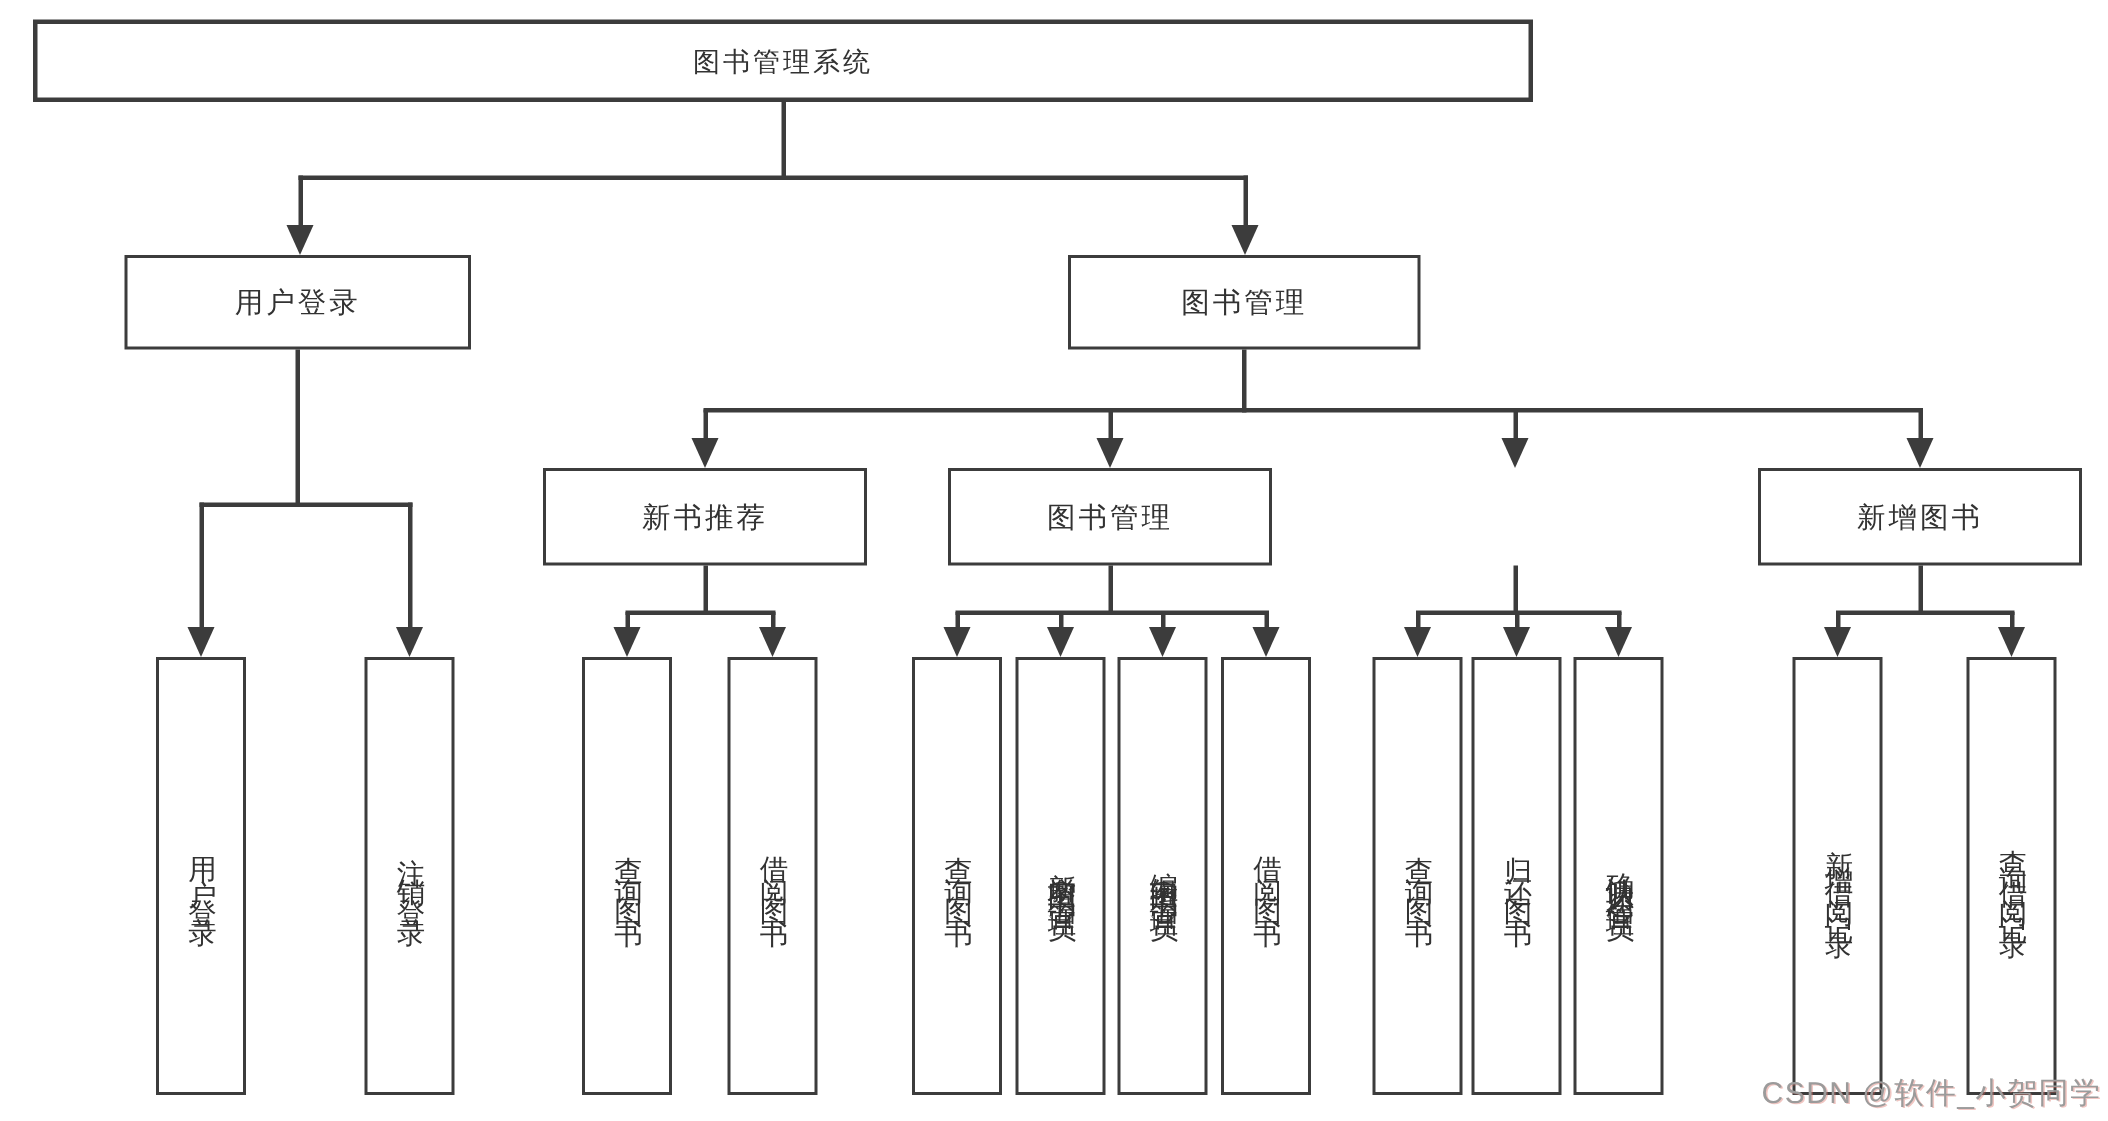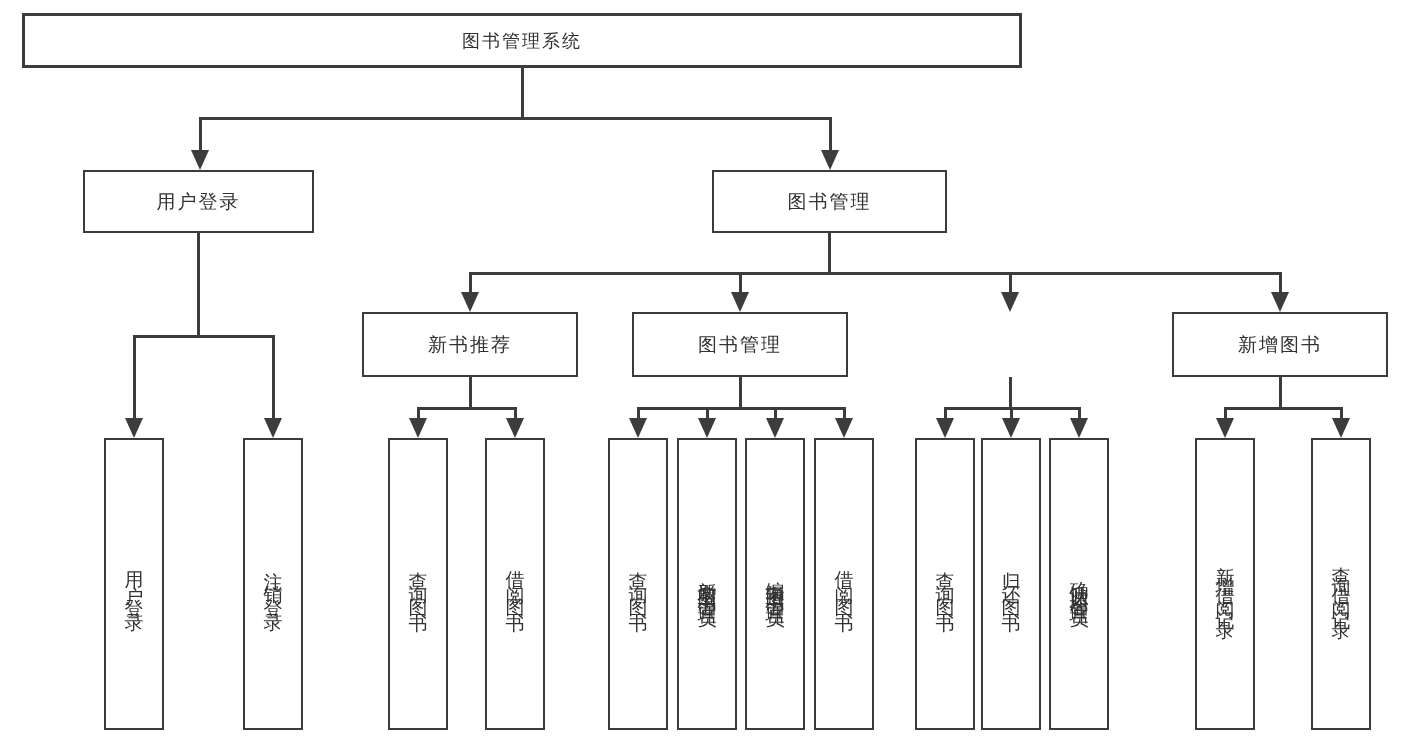--- a/index.html
+++ b/index.html
@@ -161,14 +161,15 @@
   <div class="v" style="left:1077.5px;top:408px;height:13px;"></div>
   <div class="arr" style="left:1070px;top:418px;"></div>
 
   <div class="v" style="left:1278.5px;top:377px;height:32px;"></div>
   <div class="h" style="left:1223.5px;top:407px;width:119px;"></div>
   <div class="v" style="left:1223.5px;top:408px;height:13px;"></div>
   <div class="arr" style="left:1216px;top:418px;"></div>
   <div class="v" style="left:1339.5px;top:408px;height:13px;"></div>
   <div class="arr" style="left:1332px;top:418px;"></div>
 
+  <div class="watermark">CSDN @软件_小贺同学</div>
 
 </div>
 
 </body></html>

